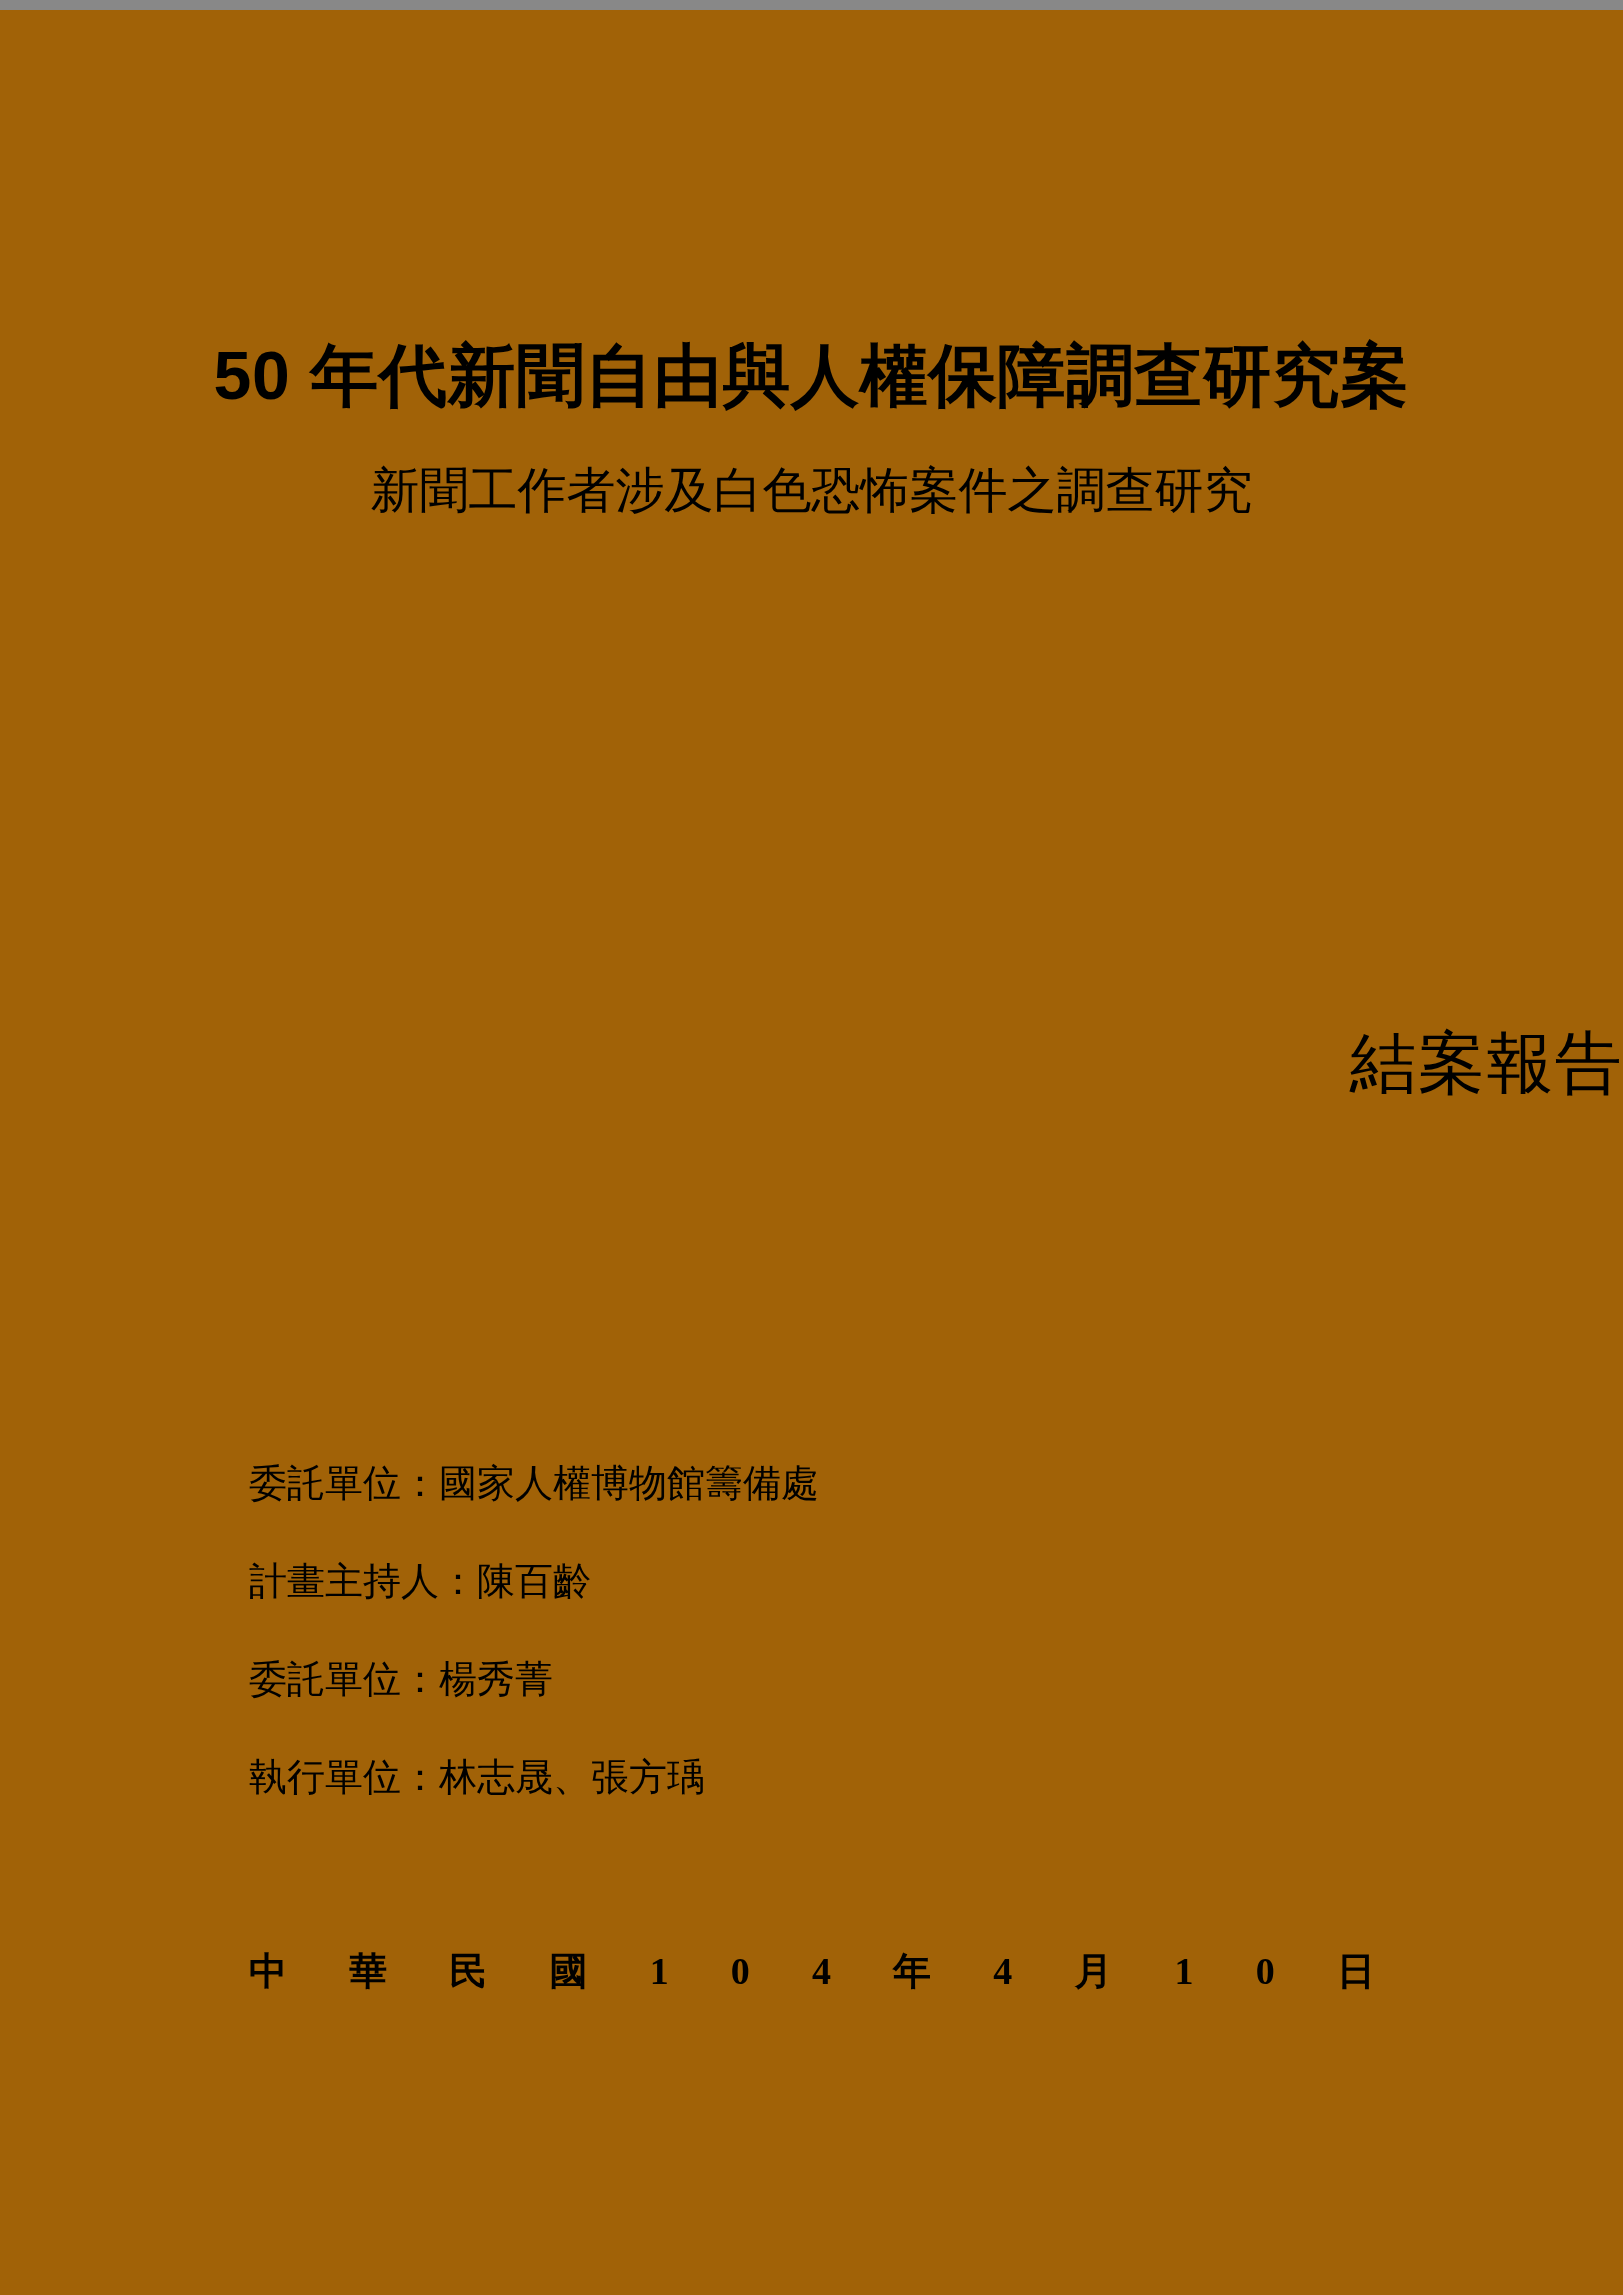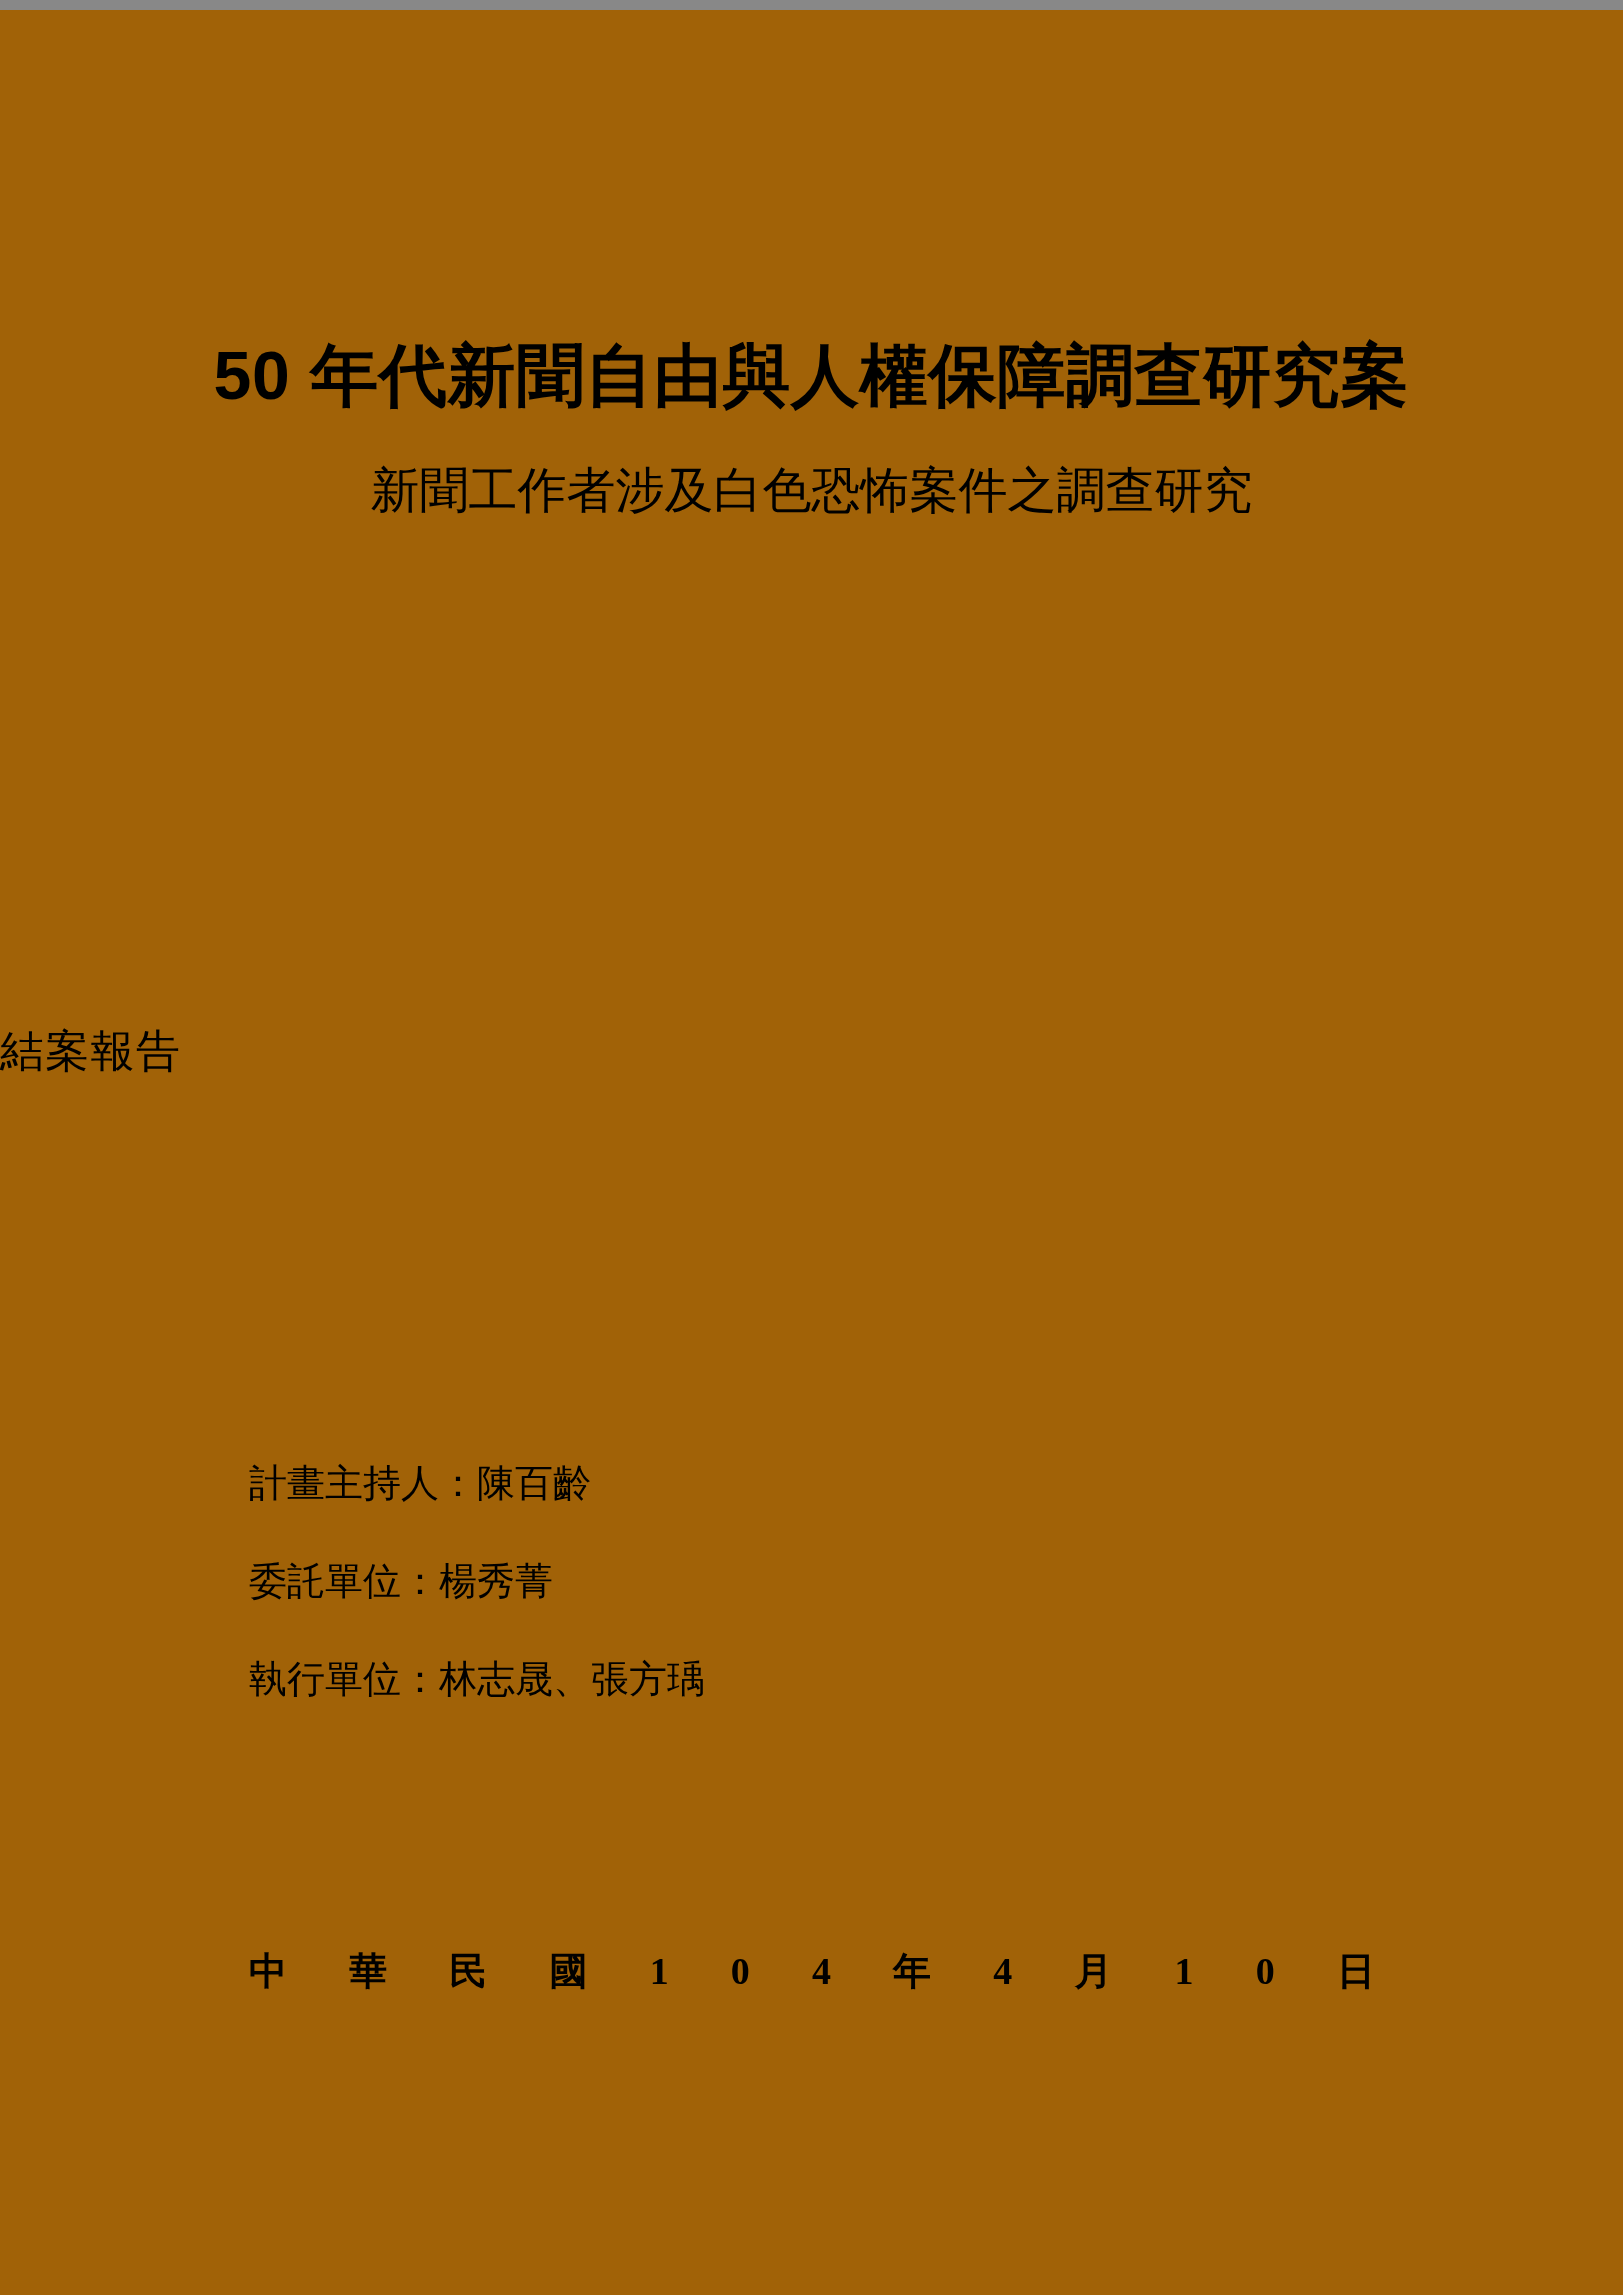--- a/index.html
+++ b/index.html
@@ -41,22 +41,22 @@
     font-weight: 500;
     line-height: 1.15;
     white-space: nowrap;
   }
   .report-type {
     position: absolute;
     top: 1018px;
     left: 0;
     right: 0;
     margin: 0;
-    text-align: left;
-    font-size: 44px;
+    text-align: right;
+    font-size: 67px;
     font-weight: 500;
     line-height: 1.05;
     letter-spacing: 1.3px;
     white-space: nowrap;
   }
   .credits {
     position: absolute;
     top: 1453px;
     left: 249px;
     width: 1126px;
@@ -91,20 +91,23 @@
 <div class="page">
 
   <h1 class="doc-title">50 年代新聞自由與人權保障調查研究案</h1>
 
   <h2 class="doc-subtitle">新聞工作者涉及白色恐怖案件之調查研究</h2>
 
   <div class="report-type">結案報告</div>
 
   <div class="credits">
     <div class="credit-row">
+      <span>委託單位</span><span>：</span><span>國家人權博物館籌備處</span>
+    </div>
+    <div class="credit-row">
       <span>計畫主持人</span><span>：</span><span>陳百齡</span>
     </div>
     <div class="credit-row">
       <span>委託單位</span><span>：</span><span>楊秀菁</span>
     </div>
     <div class="credit-row">
       <span>執行單位</span><span>：</span><span>林志晟、張方瑀</span>
     </div>
   </div>
 

